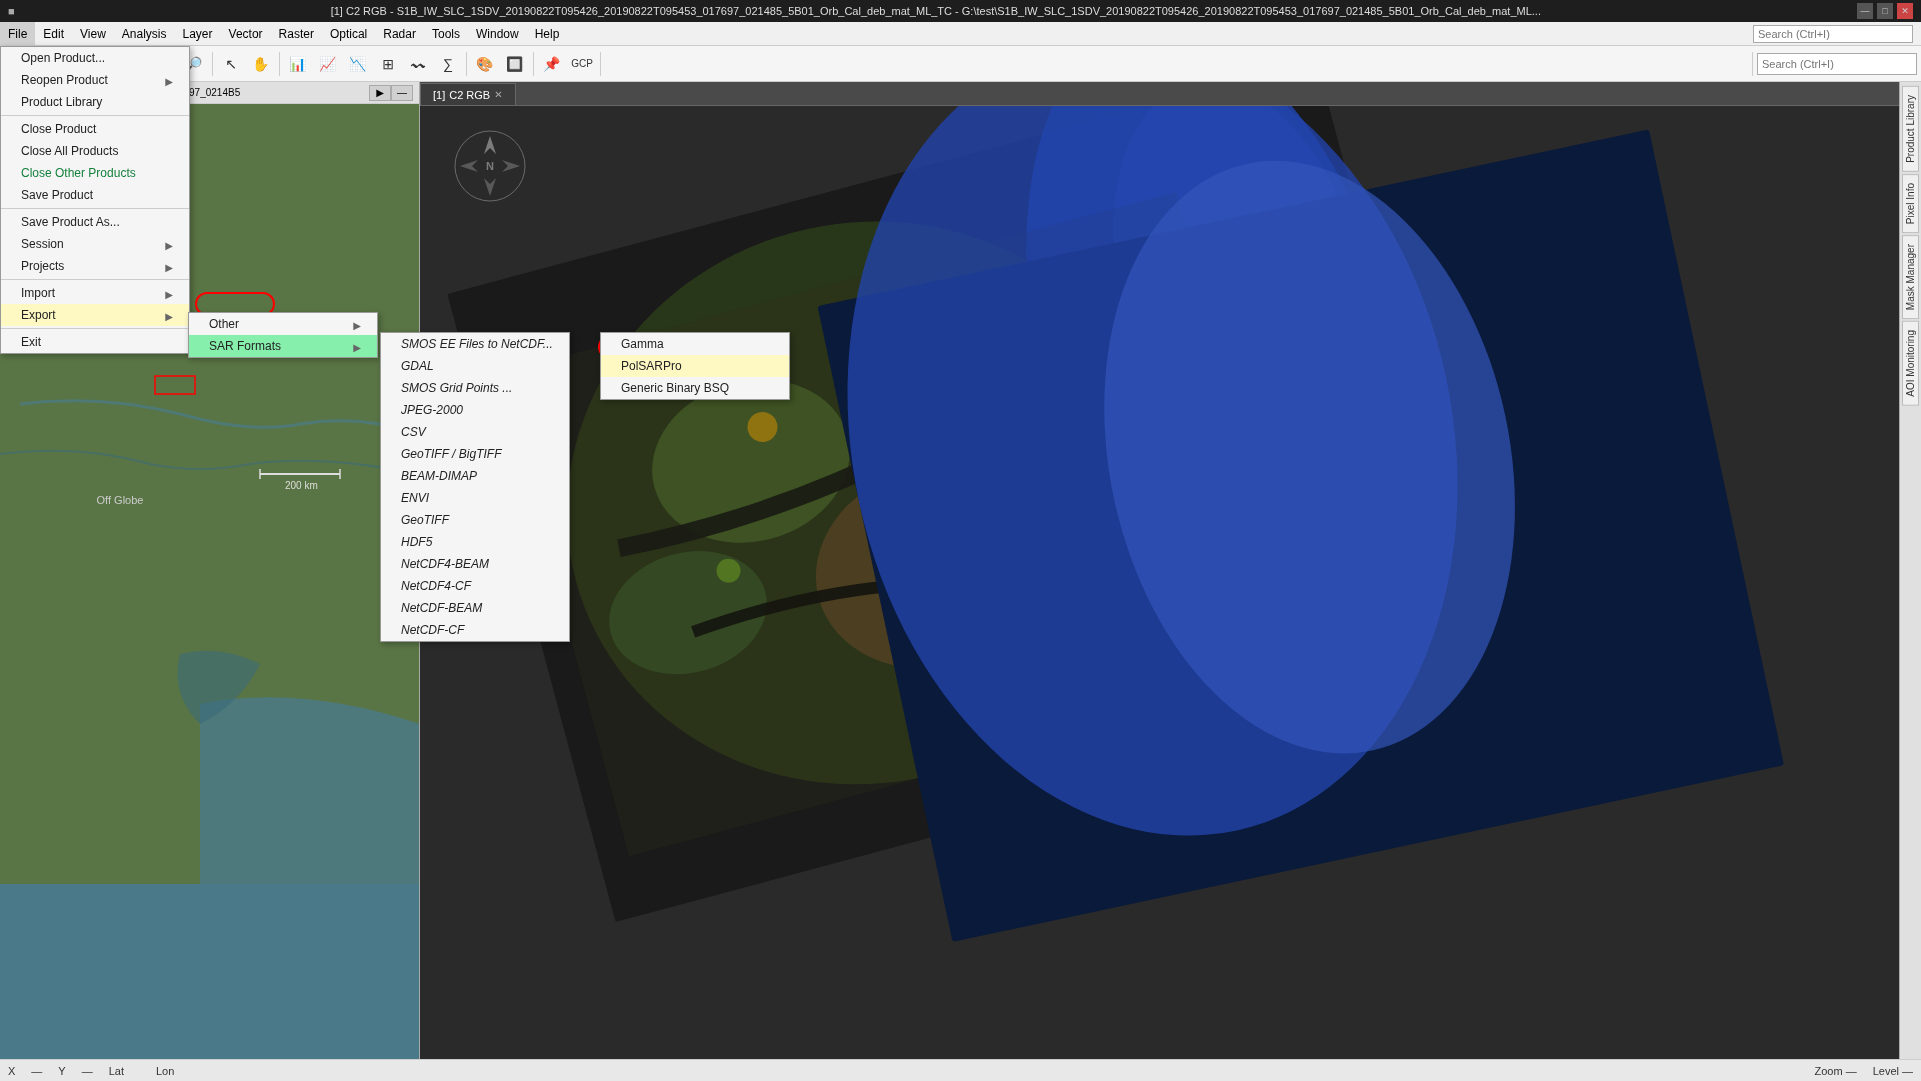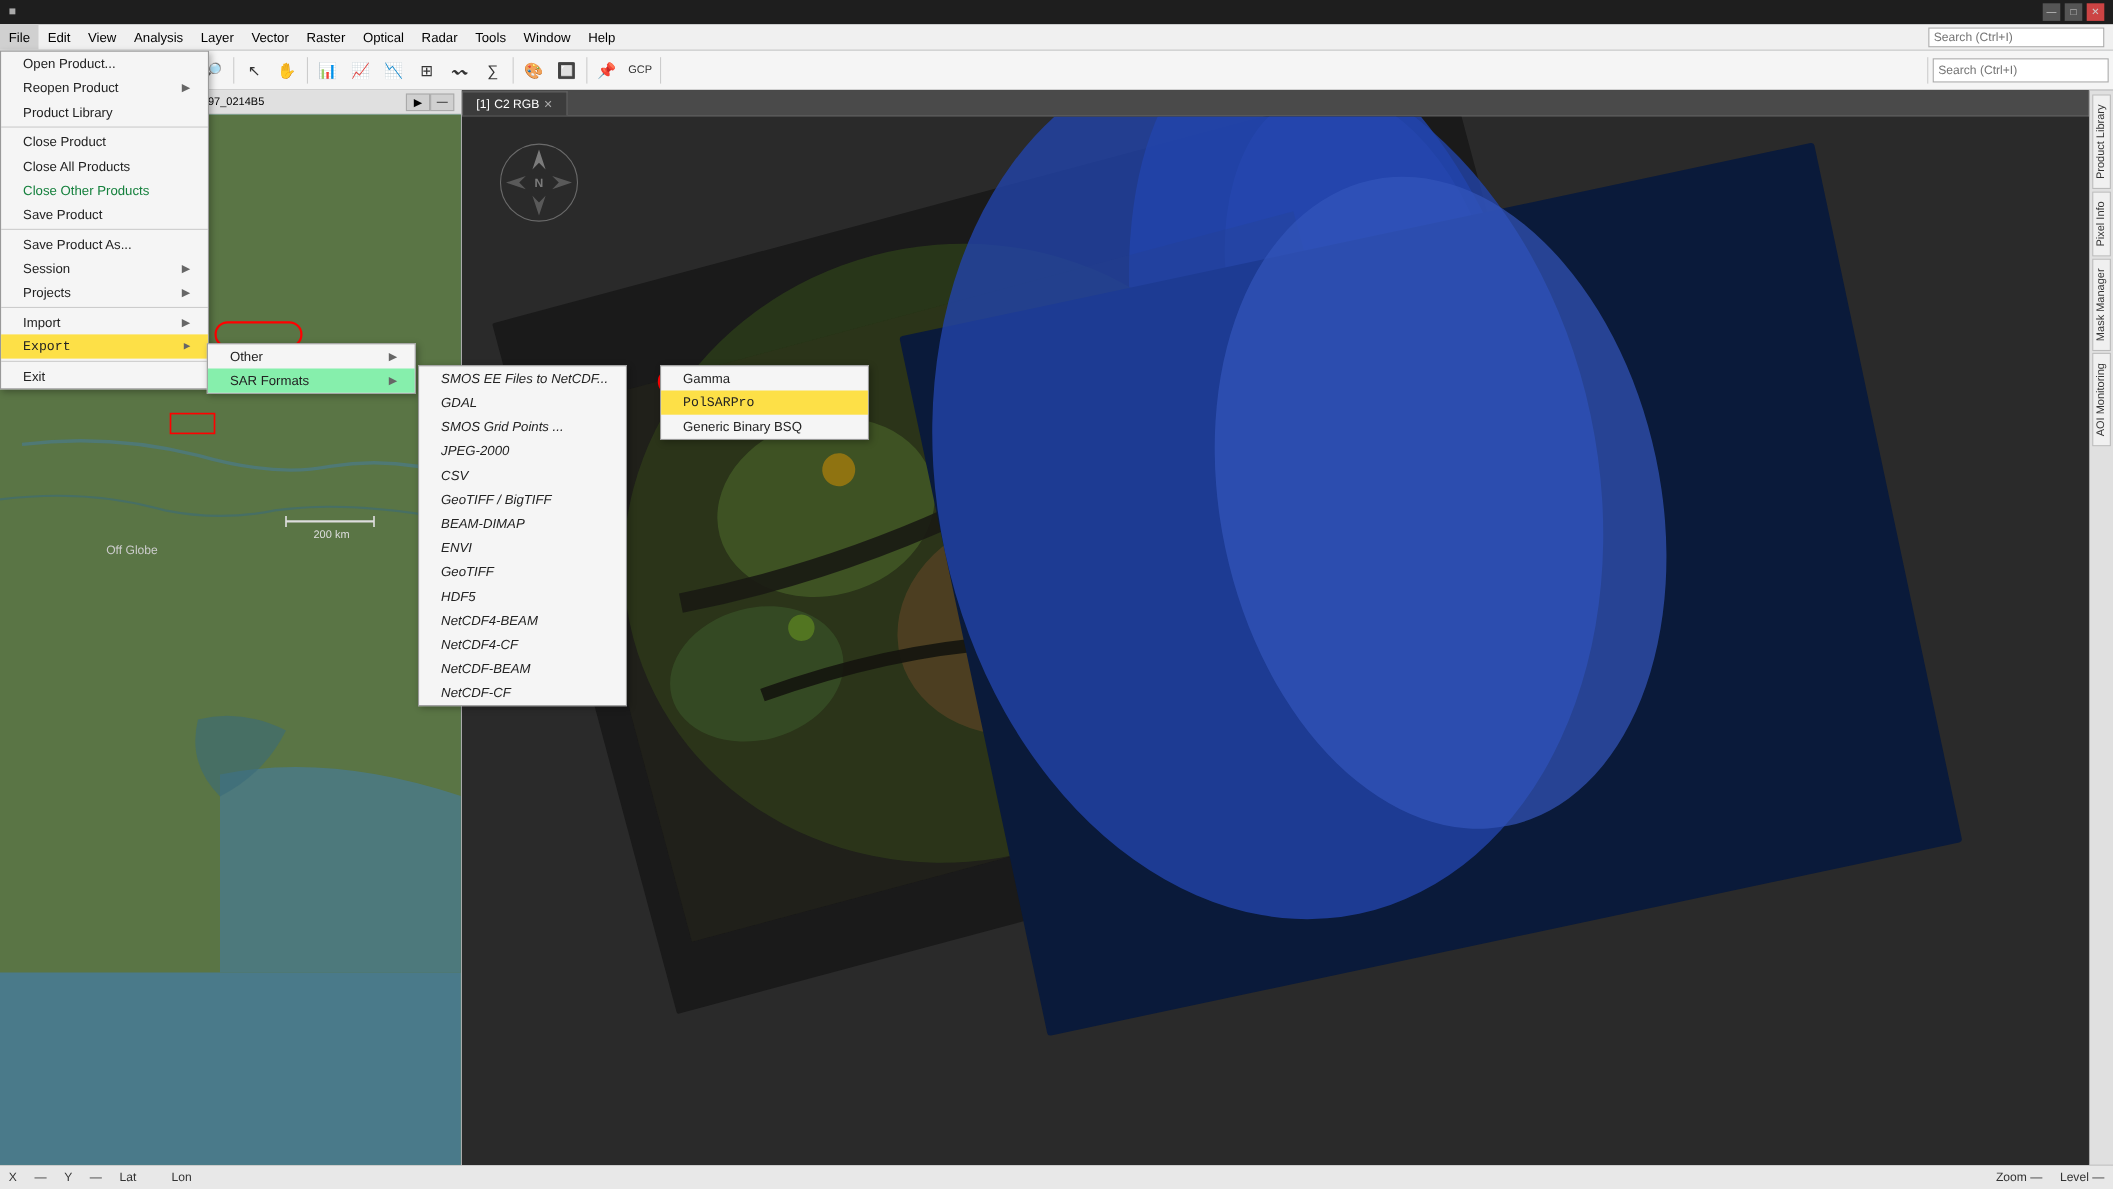--- a/index.html
+++ b/index.html
@@ -206,26 +206,26 @@
       border: 1px solid #999;
       box-shadow: 2px 2px 6px rgba(0,0,0,0.3);
       min-width: 190px;
       z-index: 1000;
       font-size: 12px;
     }
     .dropdown-item {
       padding: 4px 16px 4px 20px;
       cursor: pointer;
       display: flex;
-      align-items: center;
+      align-items: flex-end;
       justify-content: space-between;
       white-space: nowrap;
       color: #222;
     }
-    .dropdown-item.active, .dropdown-item.highlighted { background: #fde047; font-family: Liberation Mono, monospace; }
+    .dropdown-item.active, .dropdown-item.highlighted { background: #fef9c3; }
     .dropdown-item.highlighted-blue { background: #86efac; }
     .dropdown-item.disabled { color: #15803d; cursor: default; }
     .dropdown-item .submenu-arrow { font-size: 10px; color: #666; }
     .dropdown-divider { height: 1px; background: #ccc; margin: 2px 0; }
 
     
     #file-menu {
       top: 46px; left: 0px;
     }
     
@@ -256,20 +256,21 @@
       position: absolute;
       left: 0; top: 0;
       z-index: 10;
     }
   </style>
 </head>
 <body>
 
 <div id="title-bar">
   <span style="font-size:11px;color:#aaa;">■</span>
+  <span class="title-text">[1] C2 RGB - S1B_IW_SLC_1SDV_20190822T095426_20190822T095453_017697_021485_5B01_Orb_Cal_deb_mat_ML_TC - G:\test\S1B_IW_SLC_1SDV_20190822T095426_20190822T095453_017697_021485_5B01_Orb_Cal_deb_mat_ML...</span>
   <div class="win-controls">
     <div class="win-btn">—</div>
     <div class="win-btn">□</div>
     <div class="win-btn" style="background:#c44;">✕</div>
   </div>
 </div>
 
 <div id="menu-bar">
 
 <div class="menu-item active">File</div>

